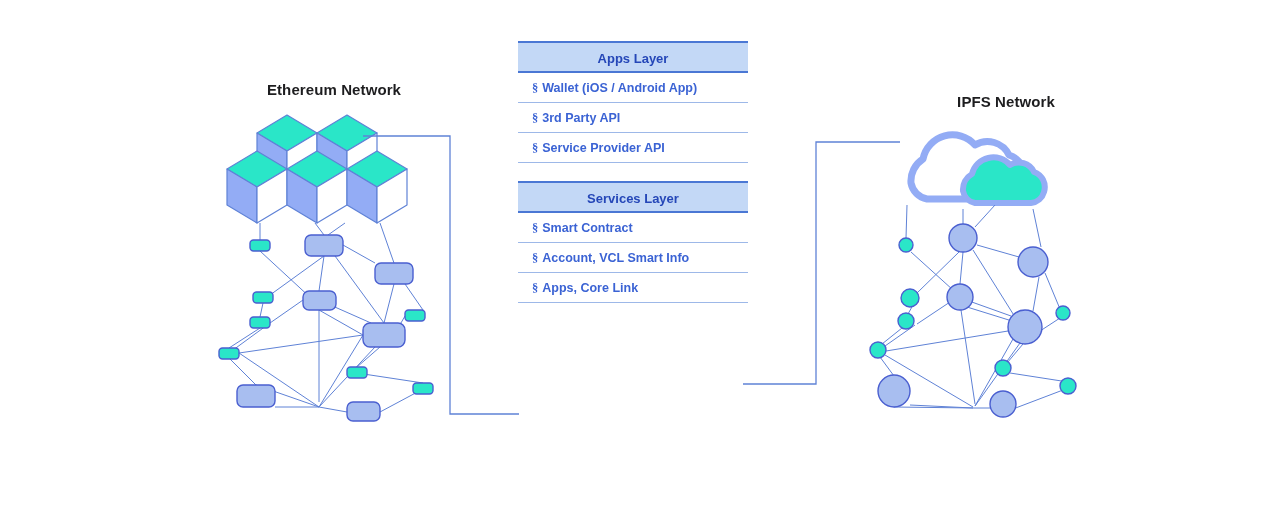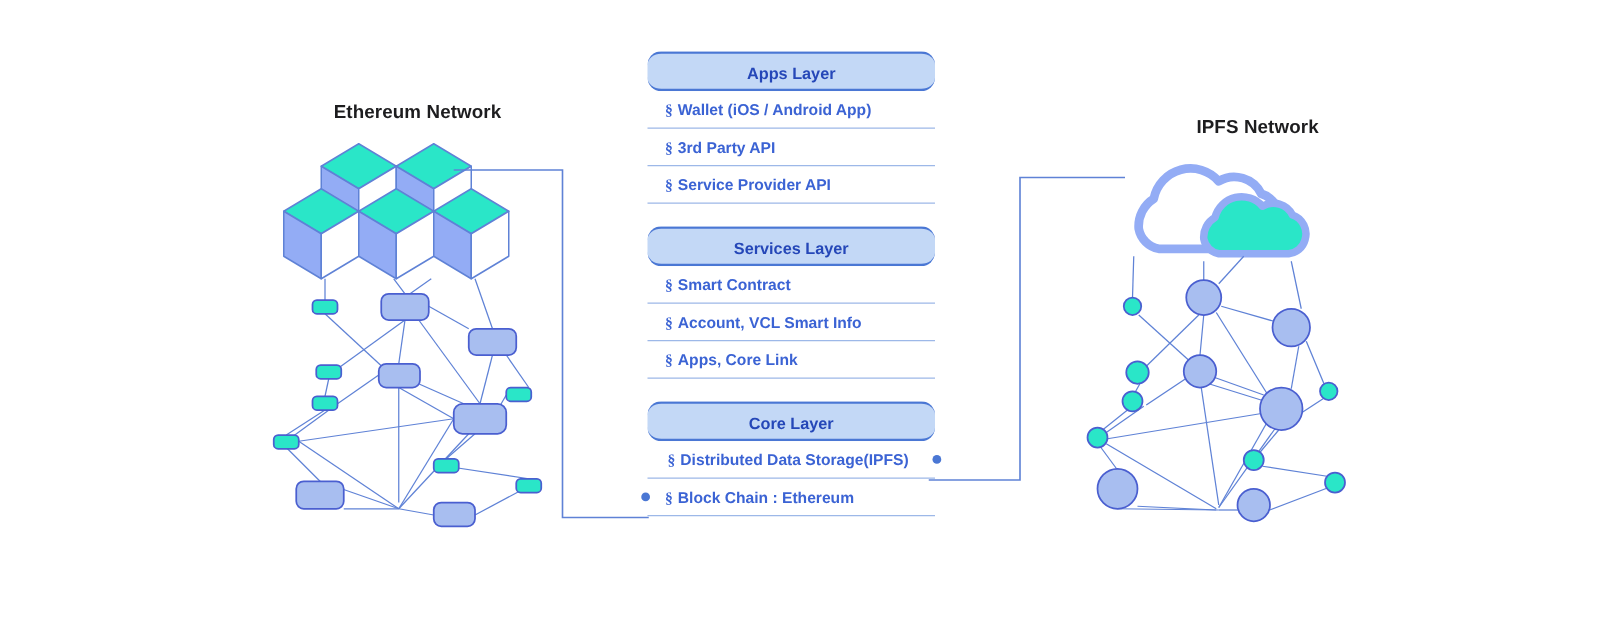--- a/index.html
+++ b/index.html
@@ -60,21 +60,20 @@
     height: 32px;
     line-height: 32px;
     text-align: center;
     background: #c3d8f6;
     border-top: 2px solid #4a77d4;
     border-bottom: 2px solid #4a77d4;
     color: #2547b8;
     font-size: 13px;
     font-weight: bold;
     box-sizing: border-box;
-    border-radius: 11px;
   }
 
   .layer-row {
     position: relative;
     height: 30px;
     line-height: 30px;
     border-bottom: 1.5px solid #9db8e8;
     color: #3b63d4;
     font-size: 12.5px;
     white-space: nowrap;
@@ -282,26 +281,15 @@
         <span class="sect">§</span><span>Smart Contract</span>
       </div>
       <div class="layer-row">
         <span class="sect">§</span><span>Account, VCL Smart Info</span>
       </div>
       <div class="layer-row">
         <span class="sect">§</span><span>Apps, Core Link</span>
       </div>
     </div>
 
-    <div class="layer-panel">
-      <div class="layer-header">Core Layer</div>
-      <div class="layer-row pad-extra">
-        <span class="sect">§</span><span>Distributed Data Storage(IPFS)</span>
-        <span class="row-dot right"></span>
-      </div>
-      <div class="layer-row">
-        <span class="sect">§</span><span>Block Chain : Ethereum</span>
-        <span class="row-dot left"></span>
-      </div>
-    </div>
 
   </div>
 </div>
 
 </body></html>

